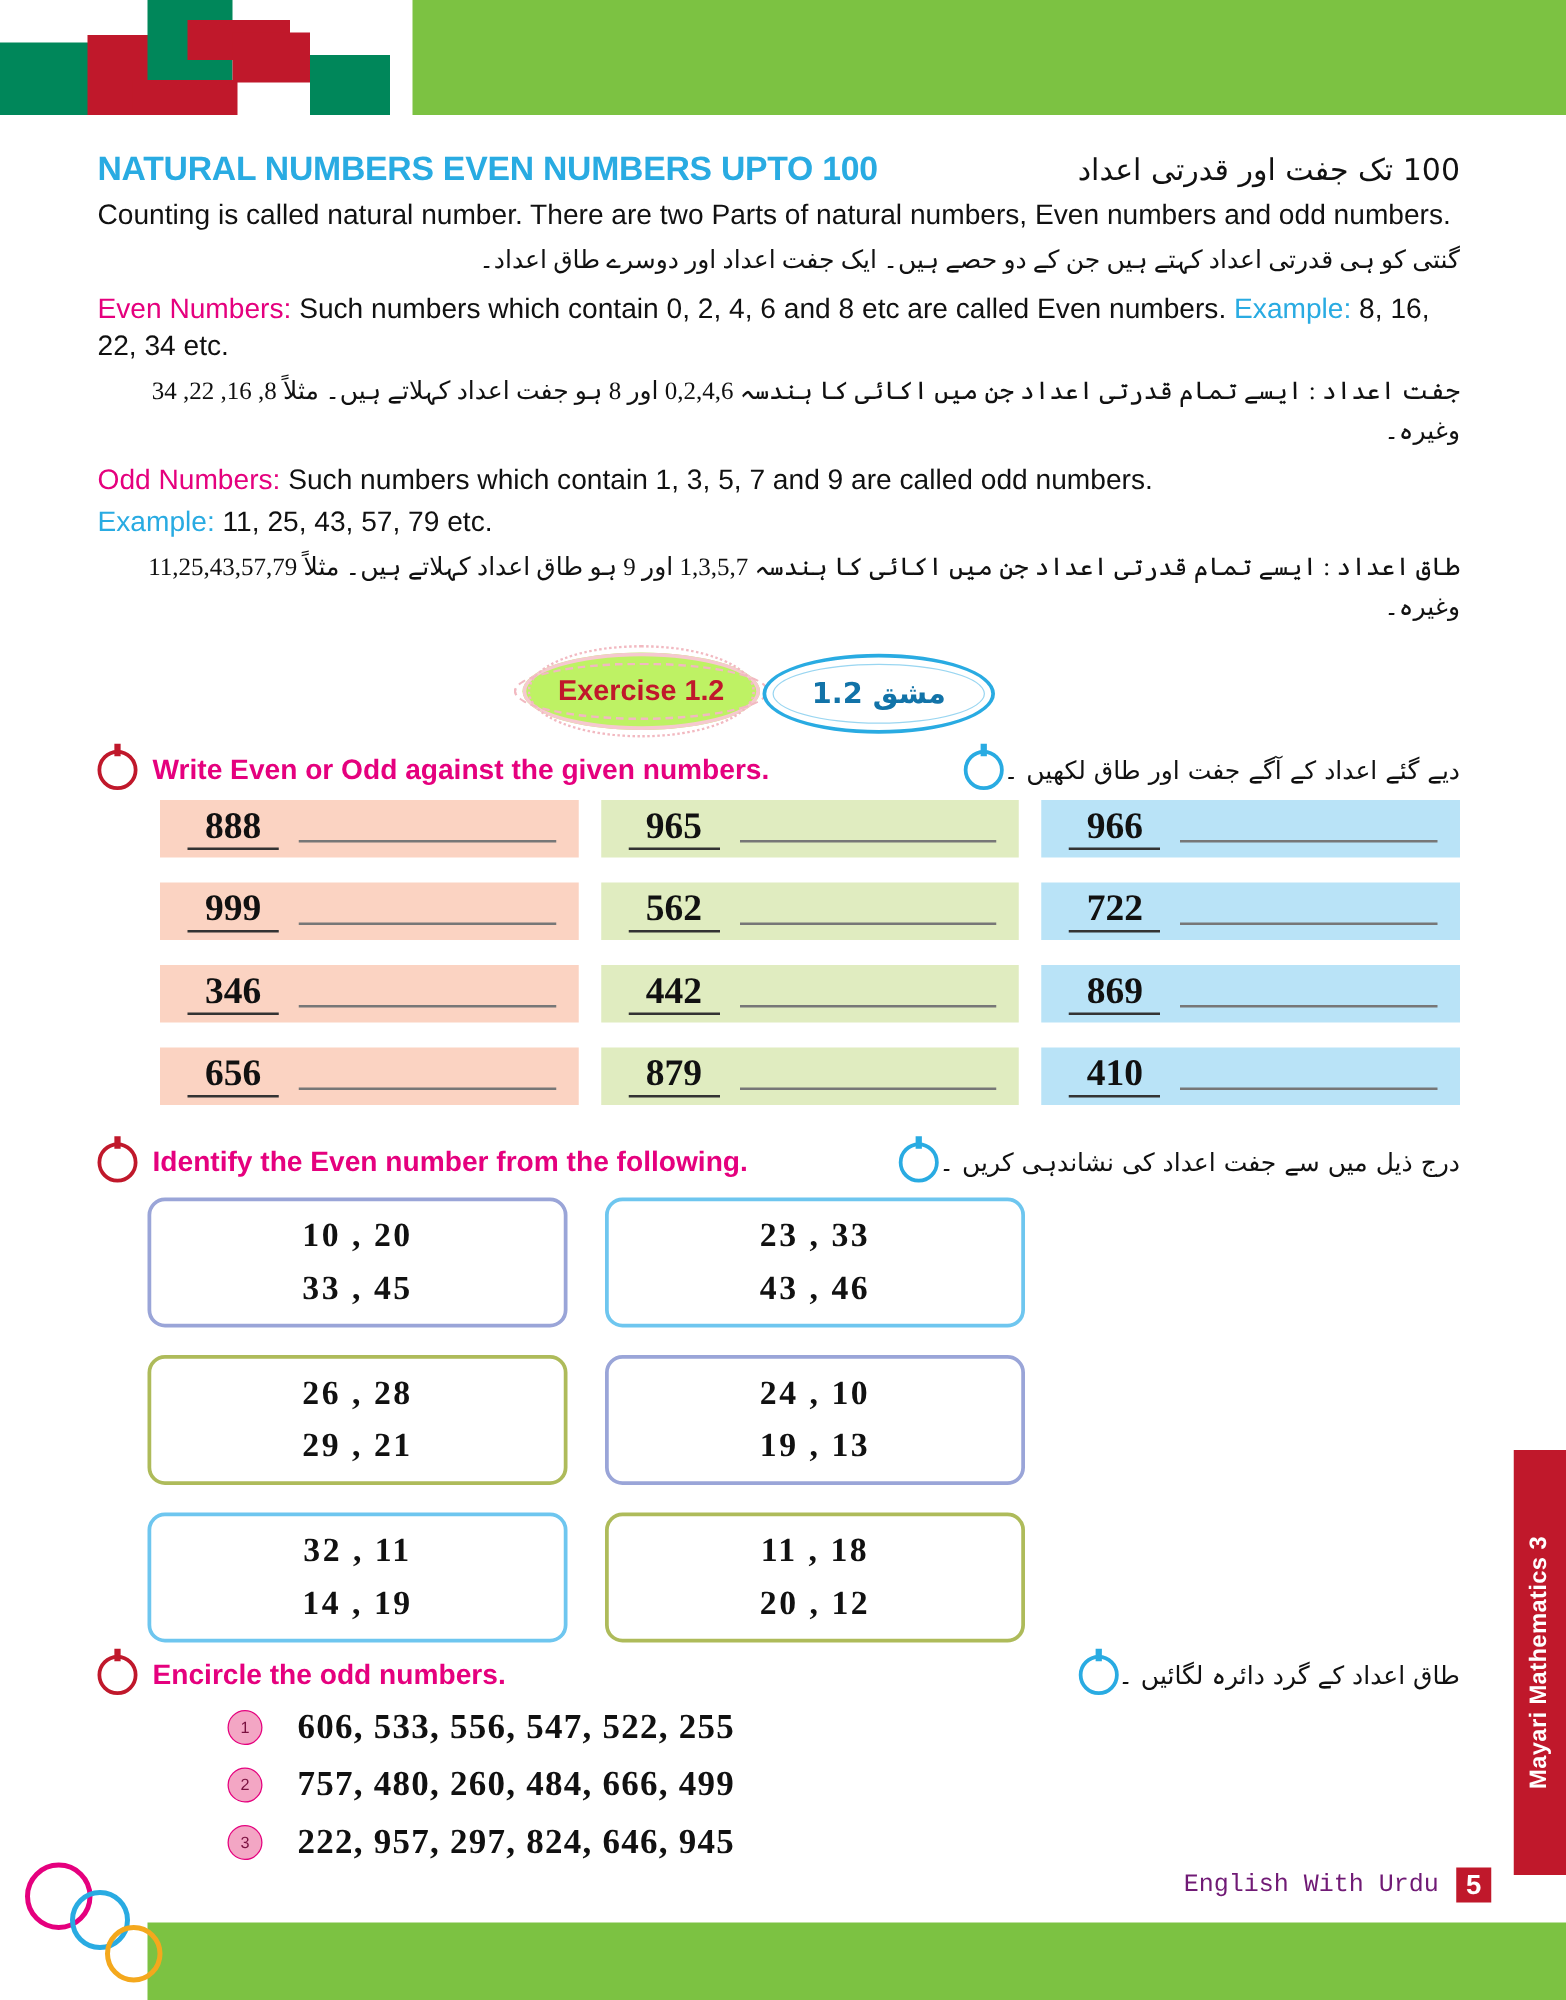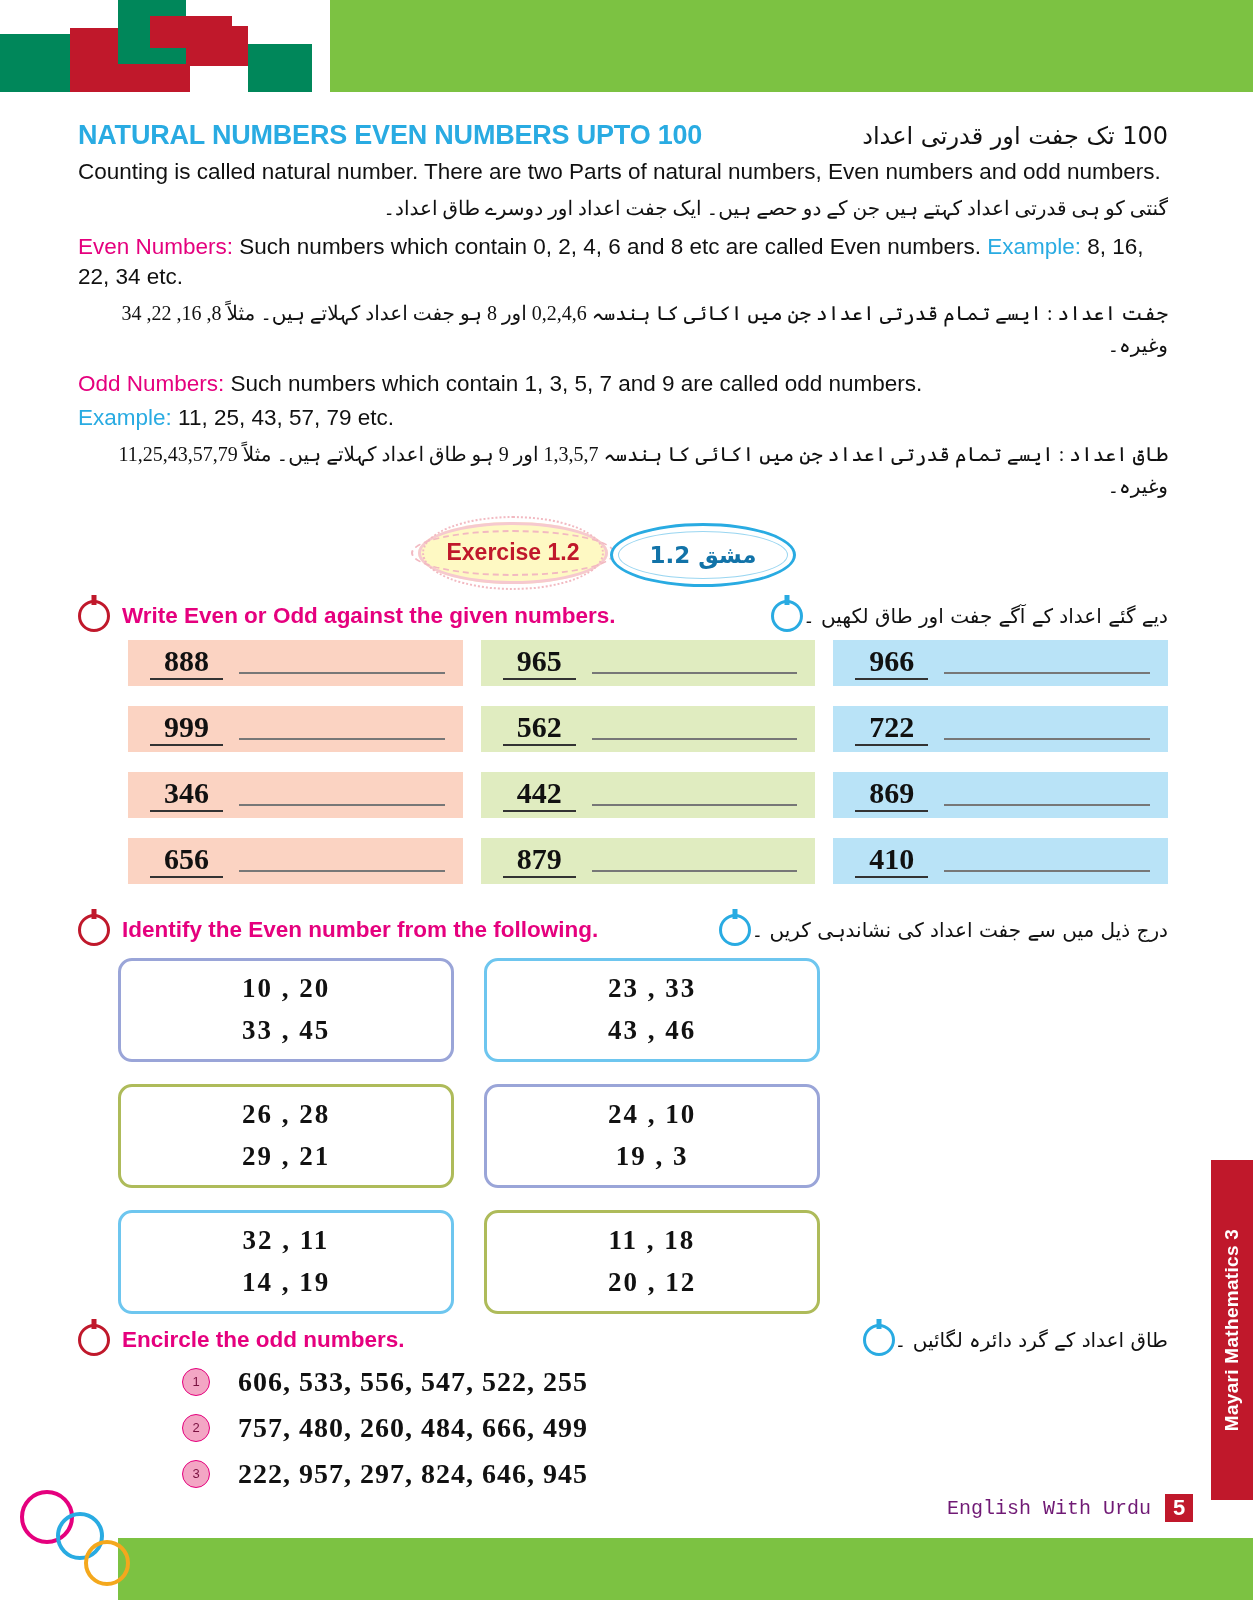--- a/index.html
+++ b/index.html
@@ -131,21 +131,21 @@
   .exercise-row {
     position: relative;
     height: 70px;
     margin-top: 18px;
     margin-bottom: 6px;
   }
   .burst {
     position: absolute;
     left: 340px; top: 2px;
     width: 190px; height: 62px;
-    background: #fef9c3;
+    background: #bef264;
     border-radius: 50%;
     display: flex; align-items: center; justify-content: center;
     color: #c0182b;
     font-weight: bold;
     font-size: 23px;
     box-shadow: 0 0 0 3px #f6c9cf inset;
   }
   .burst::before, .burst::after{
     content: "";
     position: absolute;
@@ -464,21 +464,21 @@
     <div class="q2-box b-blue">
       <span class="pair">23  ,  33</span>
       <span class="pair">43  ,  46</span>
     </div>
     <div class="q2-box b-olive">
       <span class="pair">26  ,  28</span>
       <span class="pair">29  ,  21</span>
     </div>
     <div class="q2-box">
       <span class="pair">24  ,  10</span>
-      <span class="pair">19  ,  3</span>
+      <span class="pair">19  ,  13</span>
     </div>
     <div class="q2-box b-blue">
       <span class="pair">32  ,  11</span>
       <span class="pair">14  ,  19</span>
     </div>
     <div class="q2-box b-olive">
       <span class="pair">11  ,  18</span>
       <span class="pair">20  ,  12</span>
     </div>
   </div>

